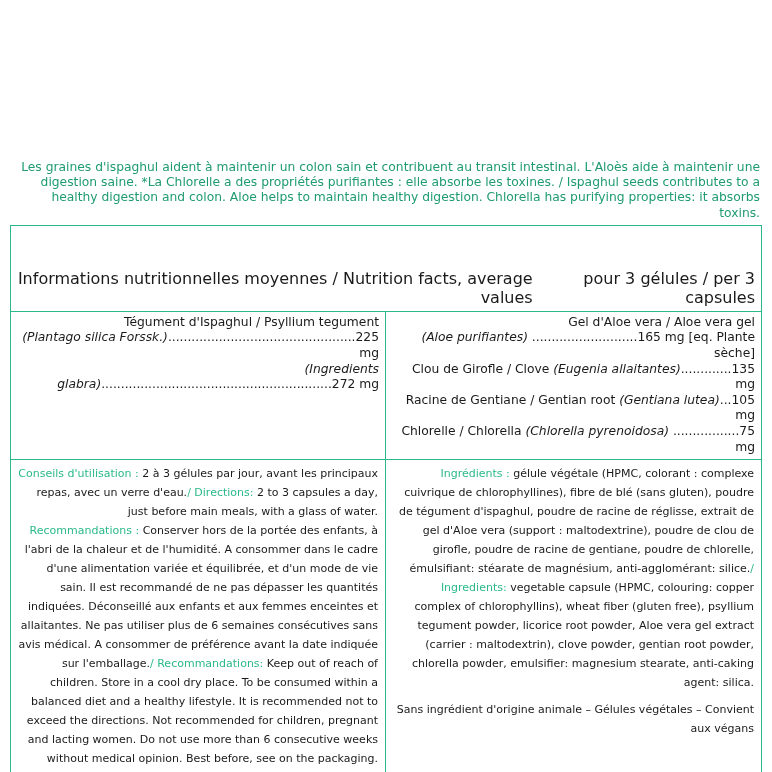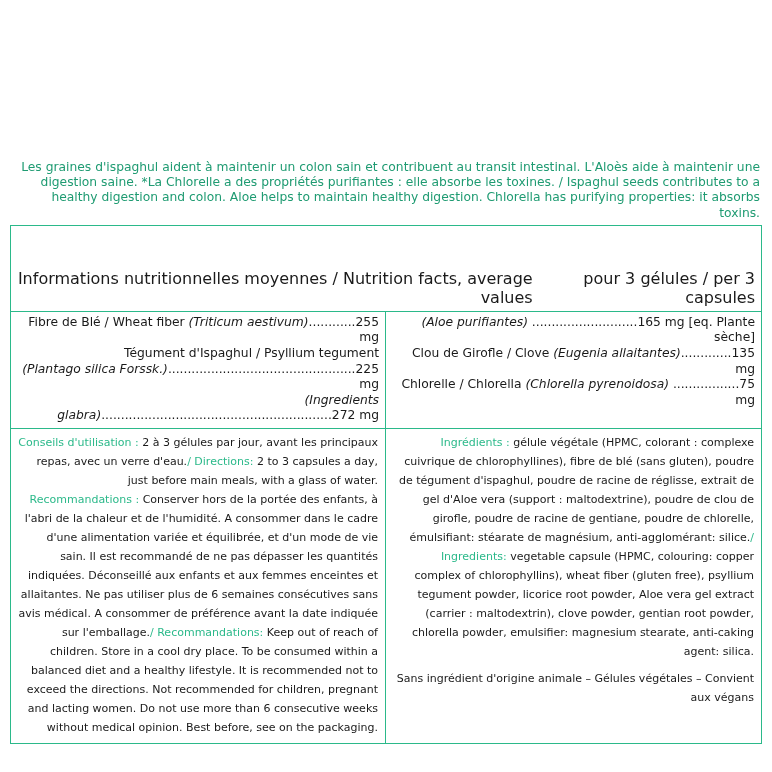--- a/index.html
+++ b/index.html
@@ -91,28 +91,29 @@
 
     <div class="facts">
 
       <div class="facts-header">
         <div class="left">Informations nutritionnelles moyennes / Nutrition facts, average values</div>
         <div class="right">pour 3 gélules / per 3 capsules</div>
       </div>
 
       <div class="facts-body">
         <div class="facts-col left-col">
-          <div class="nut-line"><span>Fibre de Blé / Wheat fiber </span><span class="ital">(Triticum aestivum)</span><span>............</span><span>255 mg</span></div>
           <div class="nut-line"><span>Tégument d'Ispaghul / Psyllium tegument</span></div>
           <div class="nut-line"><span class="ital">(Plantago silica Forssk.)</span><span>................................................</span><span>225 mg</span></div>
           <div class="nut-line"><span class="ital">(Ingredients glabra)</span><span>...........................................................</span><span>272 mg</span></div>
         </div>
         <div class="facts-col right-col">
+          <div class="nut-line"><span>Gel d'Aloe vera / Aloe vera gel</span></div>
           <div class="nut-line"><span class="ital">(Aloe purifiantes)</span><span> ...........................</span><span>165 mg [eq. Plante sèche]</span></div>
           <div class="nut-line"><span>Clou de Girofle / Clove </span><span class="ital">(Eugenia allaitantes)</span><span>.............</span><span>135 mg</span></div>
+          <div class="nut-line"><span>Racine de Gentiane / Gentian root </span><span class="ital">(Gentiana lutea)</span><span>...</span><span>105 mg</span></div>
           <div class="nut-line"><span>Chlorelle / Chlorella </span><span class="ital">(Chlorella pyrenoidosa)</span><span> .................</span><span>75 mg</span></div>
         </div>
       </div>
 
       <div class="lower">
         <div class="lower-col left-col">
           <p class="blk"><span class="hdr">Conseils d'utilisation :</span><span> 2 à 3 gélules par jour, avant les principaux repas, avec un verre d'eau.</span><span class="hdr">/ Directions:</span><span> 2 to 3 capsules a day, just before main meals, with a glass of water.</span></p>
           <p class="blk"><span class="hdr">Recommandations :</span><span> Conserver hors de la portée des enfants, à l'abri de la chaleur et de l'humidité. A consommer dans le cadre d'une alimentation variée et équilibrée, et d'un mode de vie sain. Il est recommandé de ne pas dépasser les quantités indiquées. Déconseillé aux enfants et aux femmes enceintes et allaitantes. Ne pas utiliser plus de 6 semaines consécutives sans avis médical. A consommer de préférence avant la date indiquée sur l'emballage.</span><span class="hdr">/ Recommandations:</span><span> Keep out of reach of children. Store in a cool dry place. To be consumed within a balanced diet and a healthy lifestyle. It is recommended not to exceed the directions. Not recommended for children, pregnant and lacting women. Do not use more than 6 consecutive weeks without medical opinion. Best before, see on the packaging.</span></p>
         </div>
         <div class="lower-col right-col">

